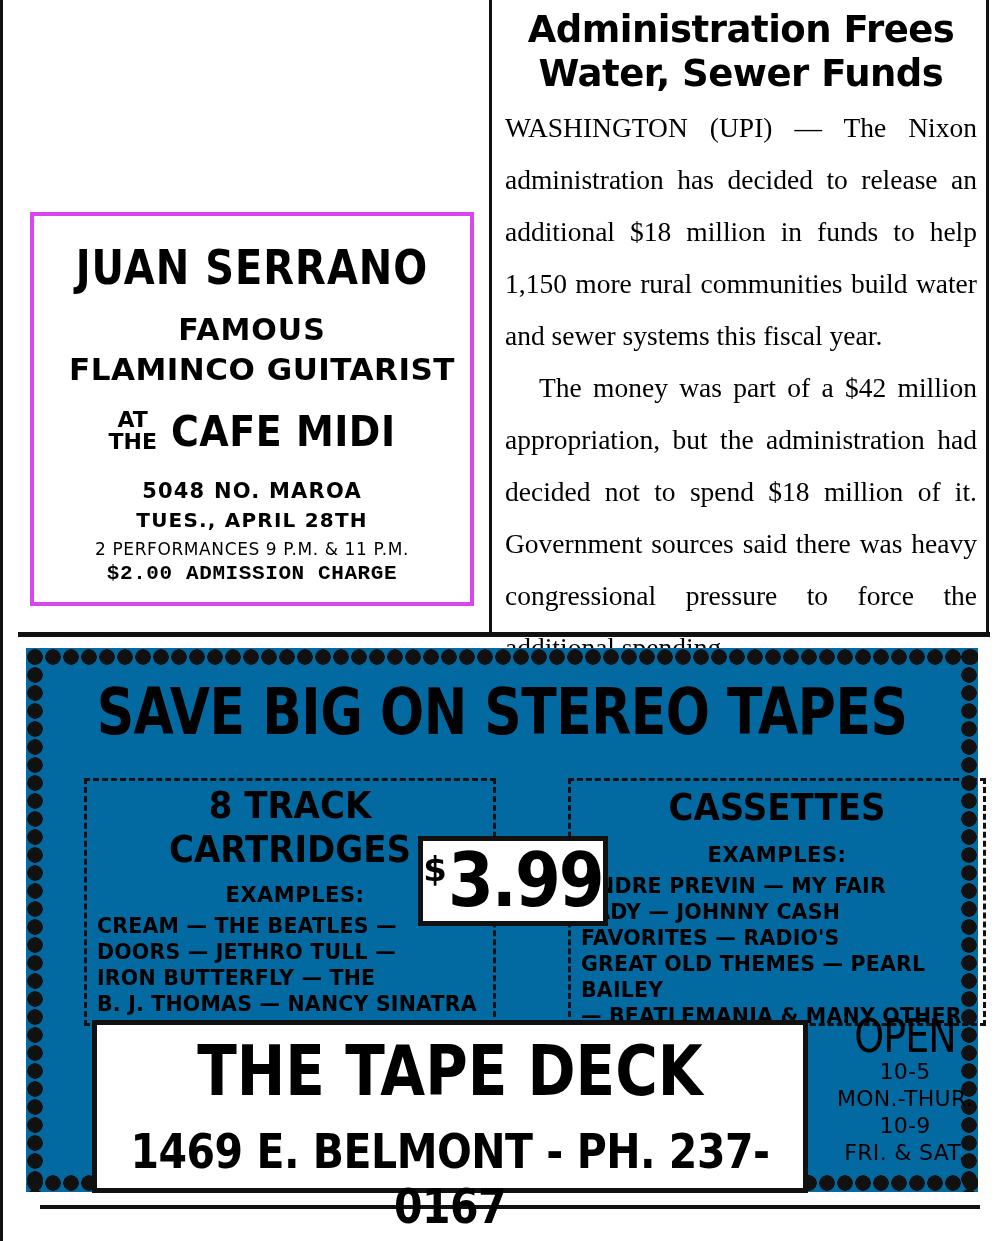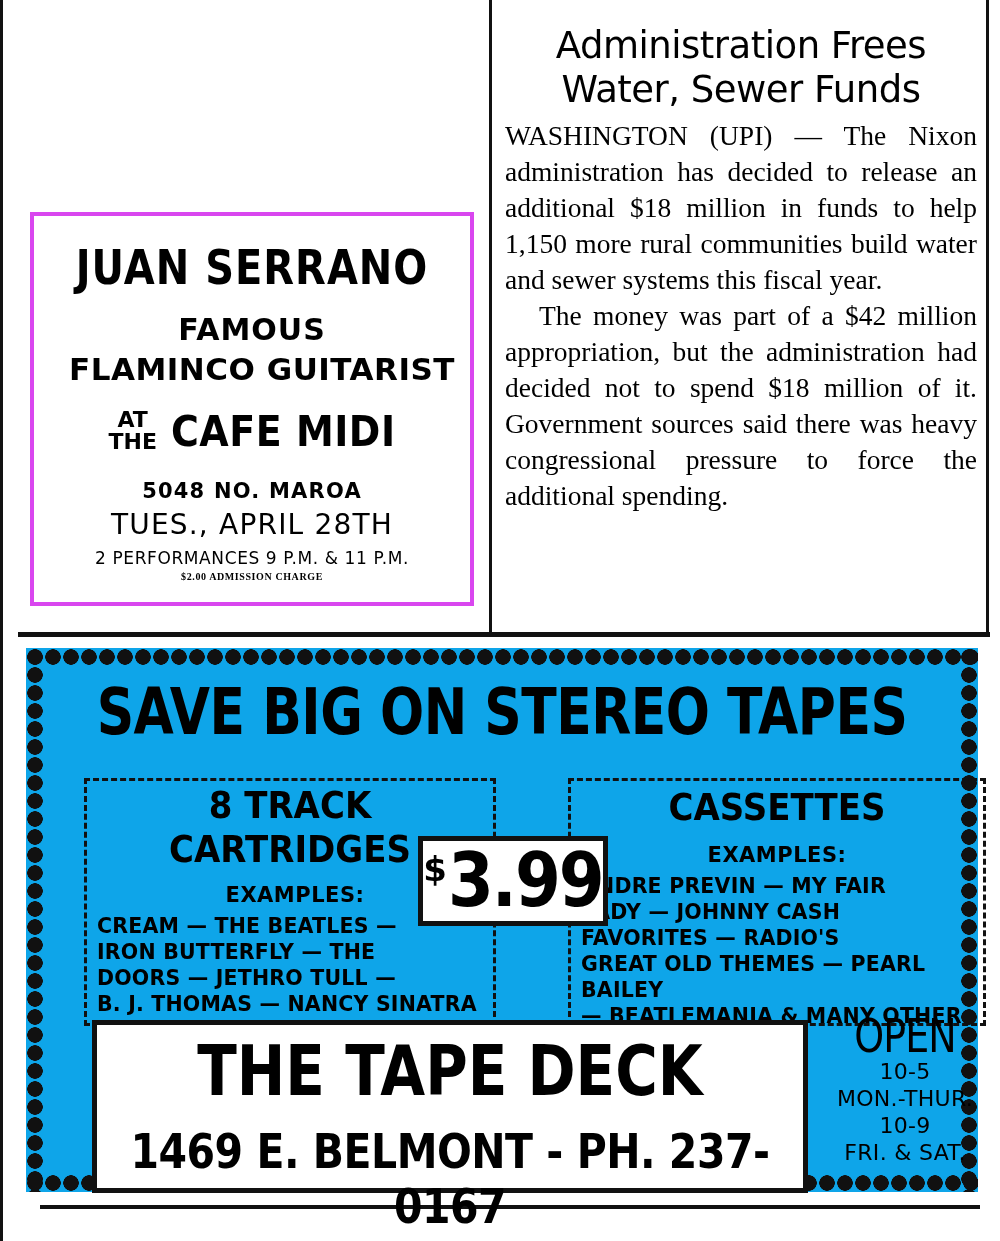--- a/index.html
+++ b/index.html
@@ -67,31 +67,31 @@
 
   
   #news {
     position: absolute;
     left: 505px;
     top: 8px;
     width: 472px;
   }
   .news-head {
     font-family: "DejaVu Sans", sans-serif;
-    font-weight: normal;
+    font-weight: bold;
     font-size: 37px;
     line-height: 44px;
     letter-spacing: -0.5px;
     text-align: center;
-    margin: 16px 0 6px 0;
+    margin: 0 0 6px 0;
   }
   .news-body {
     font-family: "Liberation Serif", serif;
     font-size: 27.5px;
-    line-height: 36px;
+    line-height: 52px;
     text-align: justify;
     text-justify: inter-word;
   }
   .news-body p {
     margin: 0;
   }
   .news-body p.indent {
     text-indent: 34px;
   }
 
@@ -153,49 +153,49 @@
   }
   .serrano-addr {
     font-family: "DejaVu Sans", sans-serif;
     font-weight: bold;
     font-size: 21px;
     letter-spacing: 1.2px;
     margin-top: 26px;
   }
   .serrano-date {
     font-family: "DejaVu Sans", sans-serif;
-    font-weight: normal;
-    font-size: 28px;
+    font-weight: bold;
+    font-size: 20px;
     letter-spacing: 1.2px;
     margin-top: 5px;
   }
   .serrano-perf {
     font-family: "DejaVu Sans", sans-serif;
     font-weight: normal;
     font-size: 17px;
     letter-spacing: 0.6px;
     margin-top: 7px;
   }
   .serrano-charge {
-    font-family: Liberation Serif, serif;
-    font-weight: bold;
-    font-size: 10px;
+    font-family: Liberation Mono, monospace;
+    font-weight: bold;
+    font-size: 21px;
     letter-spacing: 0.6px;
     margin-top: 3px;
   }
 
   
   #tape-ad {
     position: absolute;
     left: 26px;
     top: 648px;
     width: 952px;
     height: 544px;
     box-sizing: border-box;
-    background: #0ea5e9;
+    background: #0369a1;
   }
   
   .wavy {
     position: absolute;
     inset: 0;
     pointer-events: none;
   }
   .wavy .w-top, .wavy .w-bottom {
     position: absolute;
     left: 0; right: 0;
@@ -419,22 +419,22 @@
     <div class="tape-inner">
       <div class="tape-head">SAVE BIG ON STEREO TAPES</div>
 
       <div class="boxes">
 
         <div class="dbox" id="box-8track">
           <div class="box-title">8 TRACK CARTRIDGES</div>
           <div class="box-examples">EXAMPLES:</div>
           <div class="box-list">
             <div>CREAM — THE BEATLES —</div>
+            <div>DOORS — JETHRO TULL —</div>
             <div>IRON BUTTERFLY — THE</div>
-            <div>DOORS — JETHRO TULL —</div>
             <div>B. J. THOMAS — NANCY SINATRA —</div>
             <div>TOM JONES &amp; MANY, MANY MORE.</div>
           </div>
         </div>
 
         <div class="dbox" id="box-cassette">
           <div class="box-title">CASSETTES</div>
           <div class="box-examples">EXAMPLES:</div>
           <div class="box-list">
             <div>ANDRE PREVIN — MY FAIR</div>

